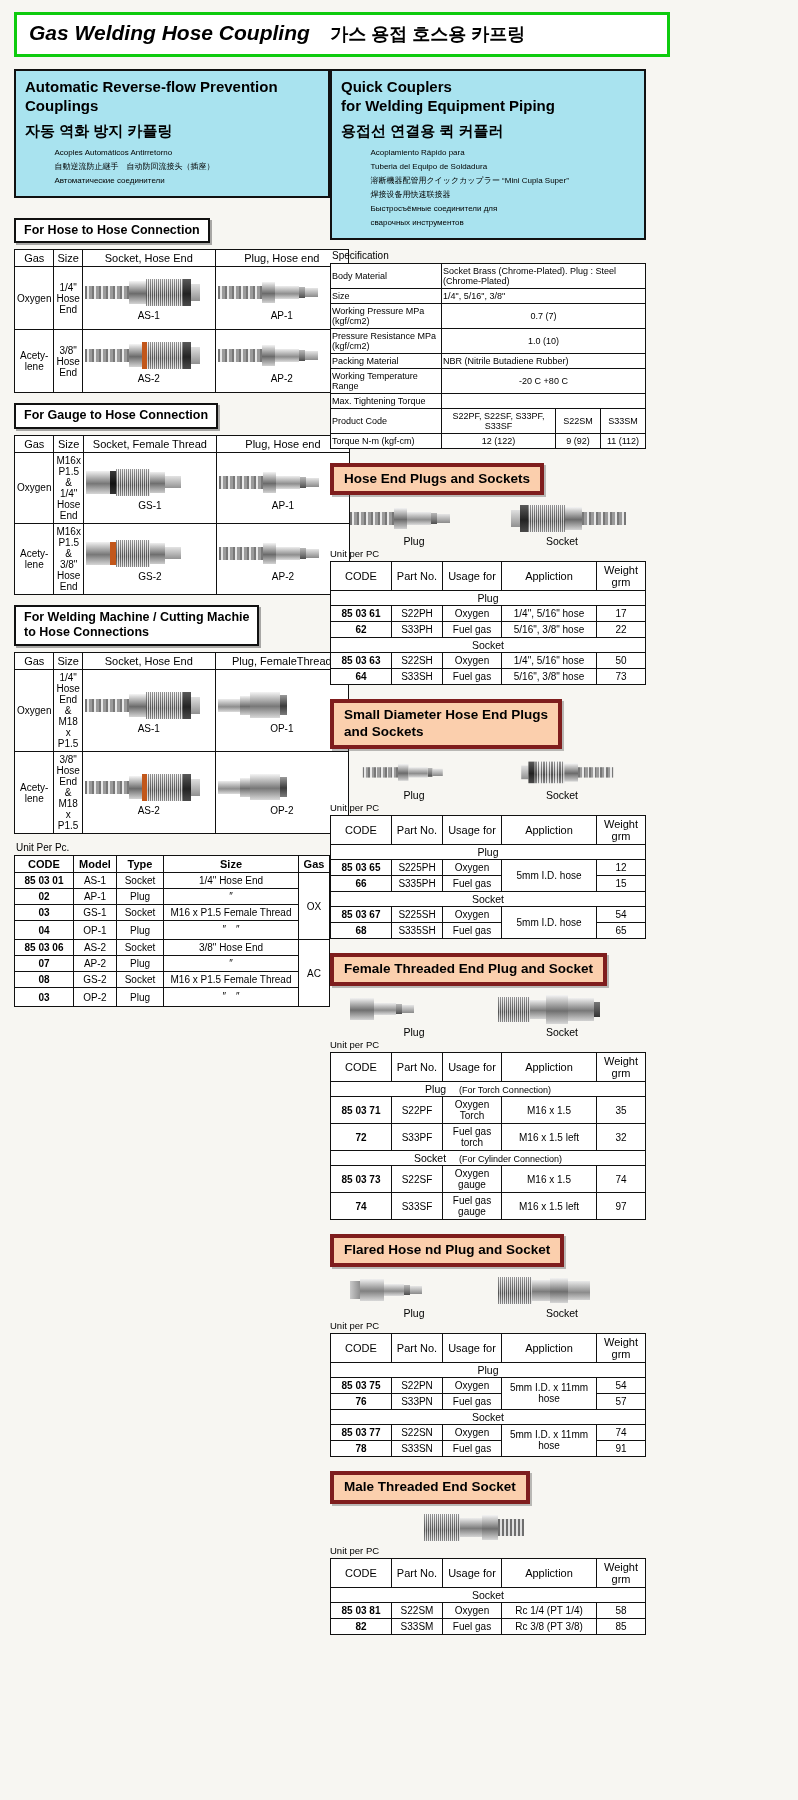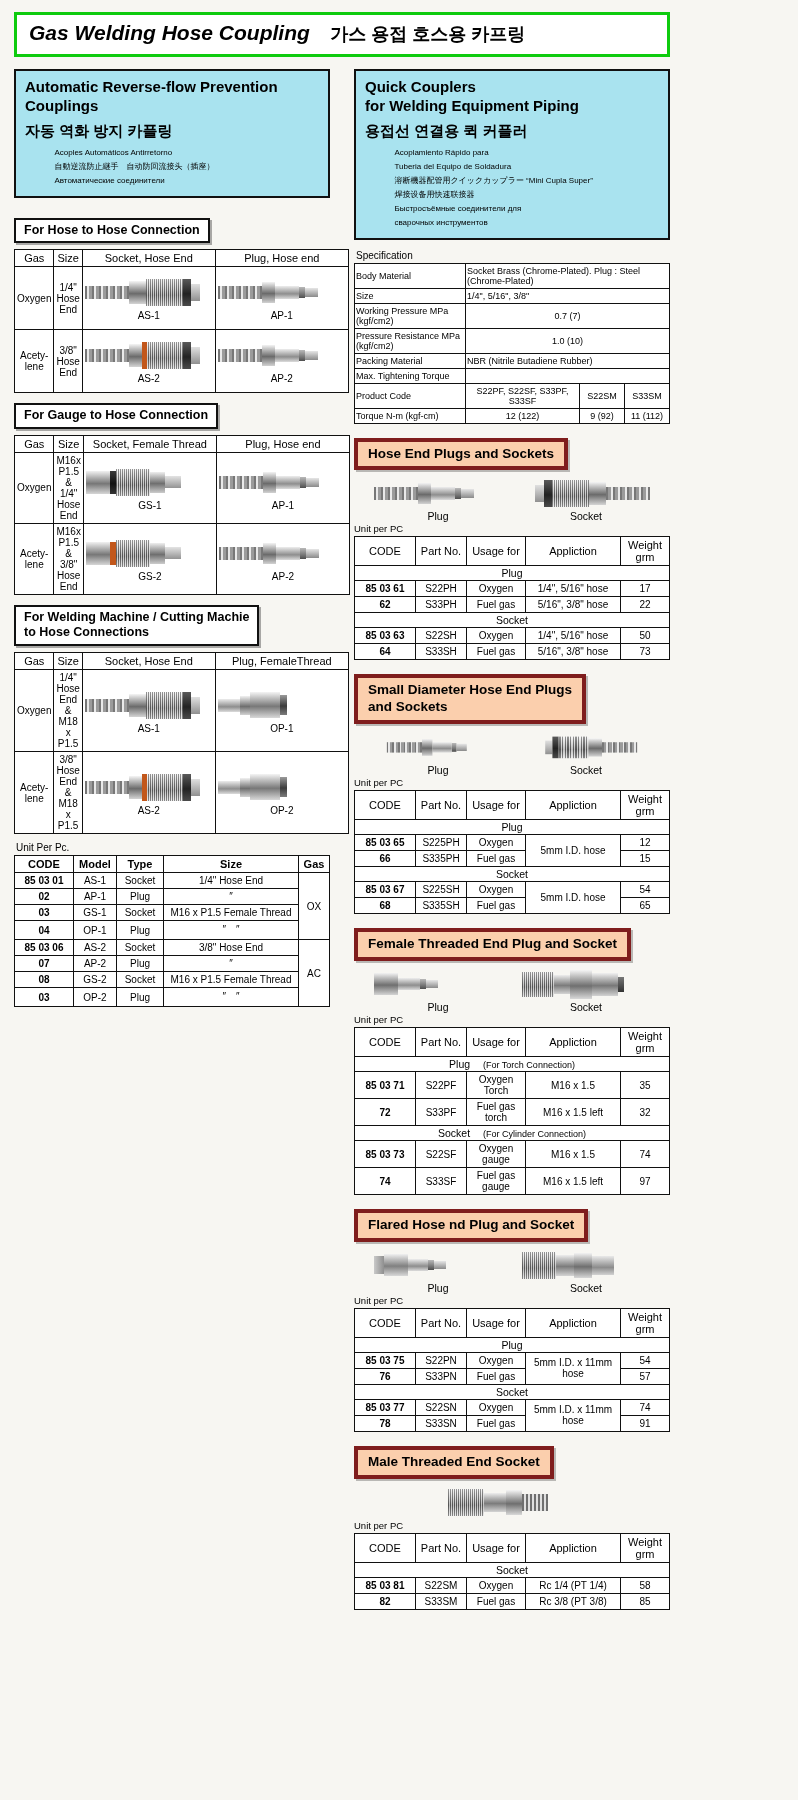--- a/index.html
+++ b/index.html
@@ -3,21 +3,21 @@
 <meta charset="utf-8">
 <style>
   html,body{margin:0;padding:0;background:#e9e9e6;}
   body{font-family:"Liberation Sans",sans-serif;color:#000;}
   .page{width:798px;height:1800px;margin:0 auto;background:#f7f6f2;box-sizing:border-box;padding:12px 0 0 14px;overflow:hidden;position:relative;}
   
   .banner{width:656px;box-sizing:border-box;border:3px solid #0ecb0e;background:#fff;padding:6px 12px 8px;margin-bottom:12px;}
   .banner .en{font-style:italic;font-weight:bold;font-size:21px;}
   .banner .ko{font-weight:bold;font-size:18px;margin-left:16px;}
   
-  .cols{display:flex;gap:24px;align-items:flex-start;}
+  .cols{display:flex;align-items:flex-start;}
   .colL,.colR{width:316px;flex:none;}
   
   .cyan{background:#a9e3ef;border:2px solid #111;padding:7px 9px 8px;margin-bottom:10px;}
   .cyan .b1{font-size:15px;font-weight:bold;line-height:1.25;}
   .cyan .kr{font-size:15px;font-weight:bold;margin:6px 0 5px;}
   .cyan .sm{font-size:10px;line-height:1.4;}
   
   .seclab{display:inline-block;border:2px solid #111;background:#fff;padding:3px 8px;font-size:12.5px;font-weight:bold;margin:10px 0 6px;box-shadow:2px 2px 0 rgba(70,70,70,.45);line-height:1.25;}
   .peach{display:inline-block;border:4px solid #7f1d1d;background:#fbcfad;padding:4px 10px;font-size:13.5px;font-weight:bold;margin:14px 0 2px;box-shadow:2px 2px 0 rgba(70,70,70,.35);line-height:1.25;}
   
@@ -350,20 +350,24 @@
           </tr>
           <tr>
             <td>Pressure Resistance MPa (kgf/cm2)</td>
             <td colspan="3" class="c">1.0 (10)</td>
           </tr>
           <tr>
             <td>Packing Material</td>
             <td colspan="3">NBR (Nitrile Butadiene Rubber)</td>
           </tr>
           <tr>
+            <td>Working Temperature Range</td>
+            <td colspan="3" class="c">-20 C  +80 C</td>
+          </tr>
+          <tr>
             <td>Max. Tightening Torque</td>
             <td colspan="3"></td>
           </tr>
           <tr>
             <td>Product Code</td>
             <td class="c v1">S22PF, S22SF, S33PF, S33SF</td>
             <td class="c v2">S22SM</td>
             <td class="c v3">S33SM</td>
           </tr>
           <tr>

